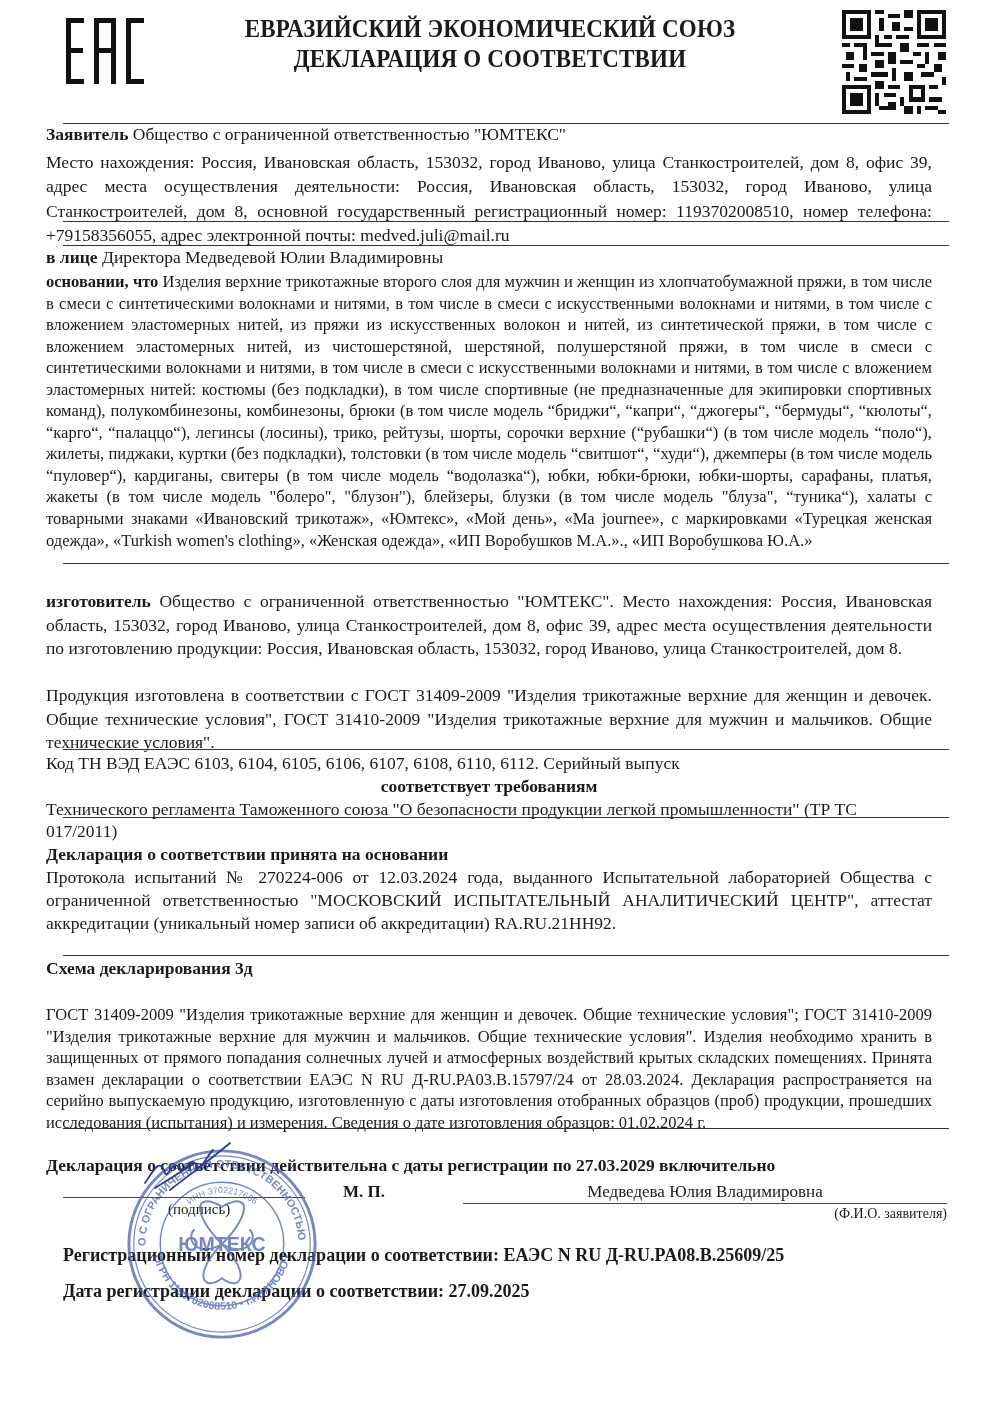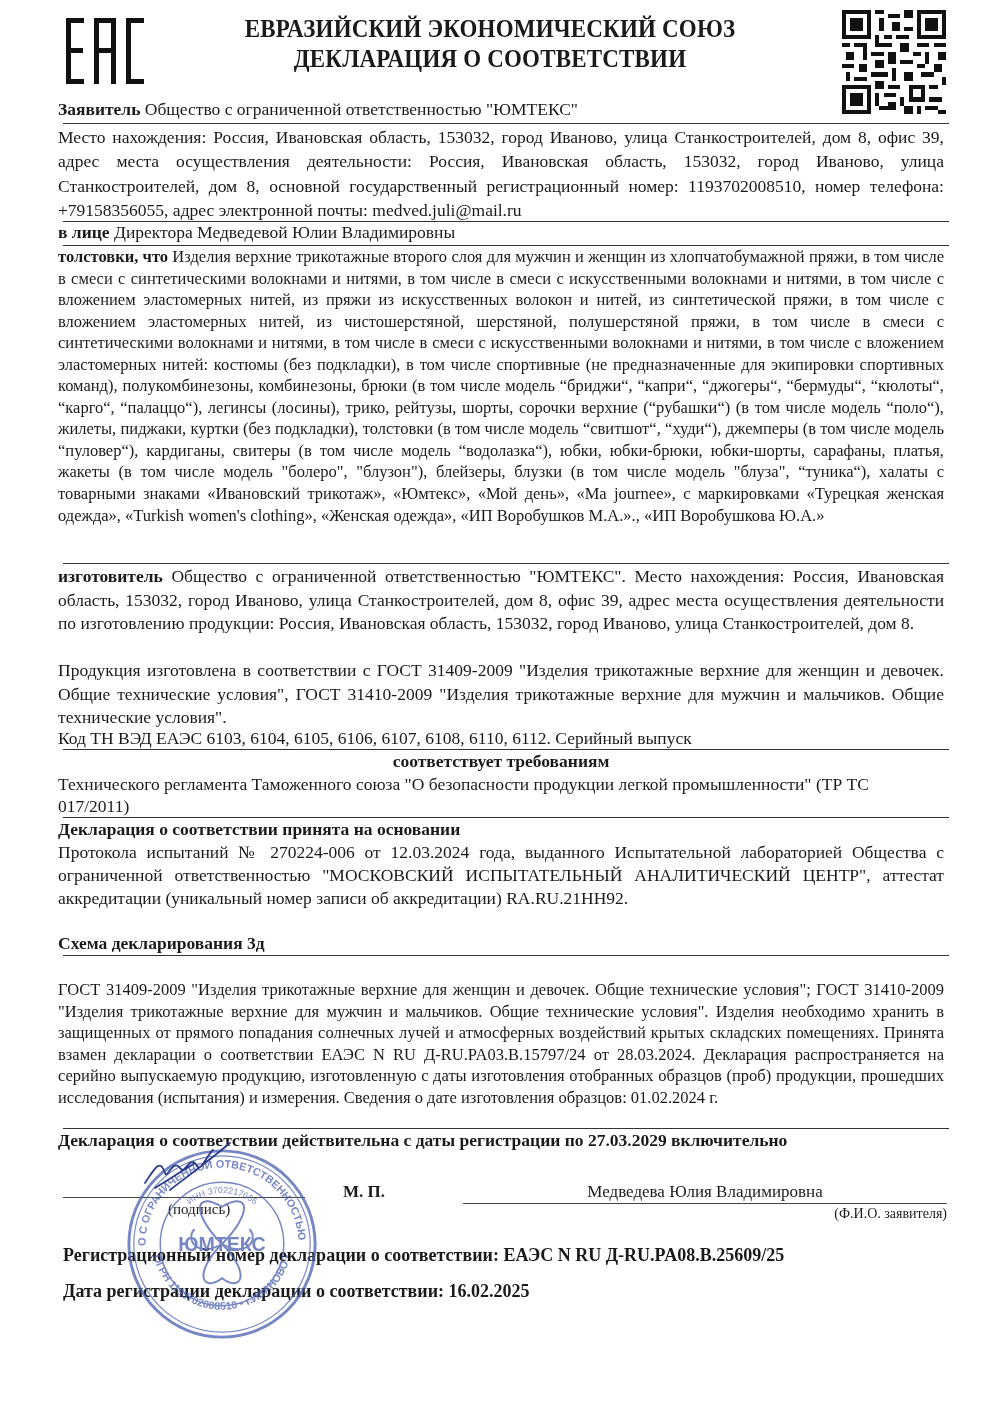--- a/index.html
+++ b/index.html
@@ -3,21 +3,21 @@
   <meta charset="utf-8">
   <style>
     html, body { margin: 0; padding: 0; background: #ffffff; }
     body { width: 1000px; height: 1413px; position: relative; overflow: hidden; font-family: "Liberation Serif", serif; color: #1a1a1a; }
     .page { position: absolute; left: 0; top: 0; width: 808px; height: 1413px; }
 
     .eac-logo { position: absolute; left: 66px; top: 18px; width: 78px; height: 66px; }
     .title { position: absolute; left: 190px; top: 14px; width: 600px; text-align: center; font-family: "Liberation Serif", serif; font-weight: bold; font-size: 25px; line-height: 30px; letter-spacing: 0.2px; transform: scaleX(0.92); transform-origin: center; }
     .qr { position: absolute; left: 842px; top: 10px; width: 104px; height: 104px; }
 
-    .section { position: absolute; left: 58px; width: 886px; font-size: 17.5px; line-height: 23px; transform-origin: left top; }
+    .section { position: absolute; left: 46px; width: 886px; font-size: 17.5px; line-height: 23px; transform-origin: left top; margin-top: 25px; }
     .section.small { font-size: 16.5px; line-height: 21.5px; }
     .just { text-align: justify; text-align-last: left; }
     .rule { position: absolute; left: 63px; width: 886px; height: 0; border-top: 1.6px solid #333; }
     .b { font-weight: bold; }
 
     .sig-line { position: absolute; height: 0; border-top: 1.3px solid #444; }
     .sig-text { position: absolute; font-size: 17px; }
     .sig-caption { position: absolute; font-size: 14px; }
 
     .reg { position: absolute; left: 63px; font-weight: bold; font-size: 18px; }
@@ -129,21 +129,21 @@
   <div class="section just" style="top:125px; line-height:24.3px;">Место нахождения: Россия, Ивановская область, 153032, город Иваново, улица Станкостроителей, дом 8, офис 39, адрес места осуществления деятельности: Россия, Ивановская область, 153032, город Иваново, улица Станкостроителей, дом 8, основной государственный регистрационный номер: 1193702008510, номер телефона: +79158356055, адрес электронной почты: medved.juli@mail.ru</div>
   <div class="rule" style="top:221px;"></div>
 
   <div class="section" style="top:221px;">
     <span class="b">в лице</span>
     <span>Директора Медведевой Юлии Владимировны</span>
   </div>
   <div class="rule" style="top:245px;"></div>
 
   <div class="section small just" style="top:246px; line-height:21.55px;">
-    <span class="b">толстовки, что</span>
+    <span class="b">основании, что</span>
     <span>Изделия верхние трикотажные второго слоя для мужчин и женщин из хлопчатобумажной пряжи, в том числе в смеси с синтетическими волокнами и нитями, в том числе в смеси с искусственными волокнами и нитями, в том числе с вложением эластомерных нитей, из пряжи из искусственных волокон и нитей, из синтетической пряжи, в том числе с вложением эластомерных нитей, из чистошерстяной, шерстяной, полушерстяной пряжи, в том числе в смеси с синтетическими волокнами и нитями, в том числе в смеси с искусственными волокнами и нитями, в том числе с вложением эластомерных нитей: костюмы (без подкладки), в том числе спортивные (не предназначенные для экипировки спортивных команд), полукомбинезоны, комбинезоны, брюки (в том числе модель “бриджи“, “капри“, “джогеры“, “бермуды“, “кюлоты“, “карго“, “палаццо“), легинсы (лосины), трико, рейтузы, шорты, сорочки верхние (“рубашки“) (в том числе модель “поло“), жилеты, пиджаки, куртки (без подкладки), толстовки (в том числе модель “свитшот“, “худи“), джемперы (в том числе модель “пуловер“), кардиганы, свитеры (в том числе модель “водолазка“), юбки, юбки-брюки, юбки-шорты, сарафаны, платья, жакеты (в том числе модель "болеро", "блузон"), блейзеры, блузки (в том числе модель "блуза", “туника“), халаты с товарными знаками «Ивановский трикотаж», «Юмтекс», «Мой день», «Ma journee», с маркировками «Турецкая женская одежда», «Turkish women's clothing», «Женская одежда», «ИП Воробушков М.А.»., «ИП Воробушкова Ю.А.»</span>
   </div>
   <div class="rule" style="top:563px;"></div>
 
   <div class="section just" style="top:565px; line-height:23.5px;">
     <span class="b">изготовитель</span>
     <span>Общество с ограниченной ответственностью "ЮМТЕКС". Место нахождения: Россия, Ивановская область, 153032, город Иваново, улица Станкостроителей, дом 8, офис 39, адрес места осуществления деятельности по изготовлению продукции: Россия, Ивановская область, 153032, город Иваново, улица Станкостроителей, дом 8.</span>
   </div>
   <div class="section just" style="top:659px; line-height:23.5px;">Продукция изготовлена в соответствии с ГОСТ 31409-2009 "Изделия трикотажные верхние для женщин и девочек. Общие технические условия", ГОСТ 31410-2009 "Изделия трикотажные верхние для мужчин и мальчиков. Общие технические условия".</div>
   <div class="section" style="top:727px;">Код ТН ВЭД ЕАЭС 6103, 6104, 6105, 6106, 6107, 6108, 6110, 6112. Серийный выпуск</div>
@@ -169,21 +169,21 @@
   <div class="sig-line" style="left:463px; top:1203px; width:484px;"></div>
   <div class="sig-text" style="left:463px; top:1182px; width:484px; text-align:center;">Медведева Юлия Владимировна</div>
   <div class="sig-caption" style="left:463px; top:1206px; width:484px; text-align:right;">(Ф.И.О. заявителя)</div>
 
   <div class="reg" style="top:1245px;">
     <span>Регистрационный номер декларации о соответствии:</span>
     <span>ЕАЭС N RU Д-RU.PA08.B.25609/25</span>
   </div>
   <div class="reg" style="top:1281px;">
     <span>Дата регистрации декларации о соответствии:</span>
-    <span>16.02.2025</span>
+    <span>27.09.2025</span>
   </div>
 
   <svg class="stamp" viewBox="0 0 200 200">
     <defs>
       <path id="ringTop" d="M 22 100 A 78 78 0 0 1 178 100"></path>
       <path id="ringBottom" d="M 30 112 A 72 72 0 0 0 170 112"></path>
       <path id="innerTop" d="M 48 100 A 52 52 0 0 1 152 100"></path>
       <path id="innerBottom" d="M 52 108 A 48 48 0 0 0 148 108"></path>
     </defs>
     <circle cx="100" cy="100" r="95" fill="none" stroke="#4a5fb0" stroke-width="3"></circle>

